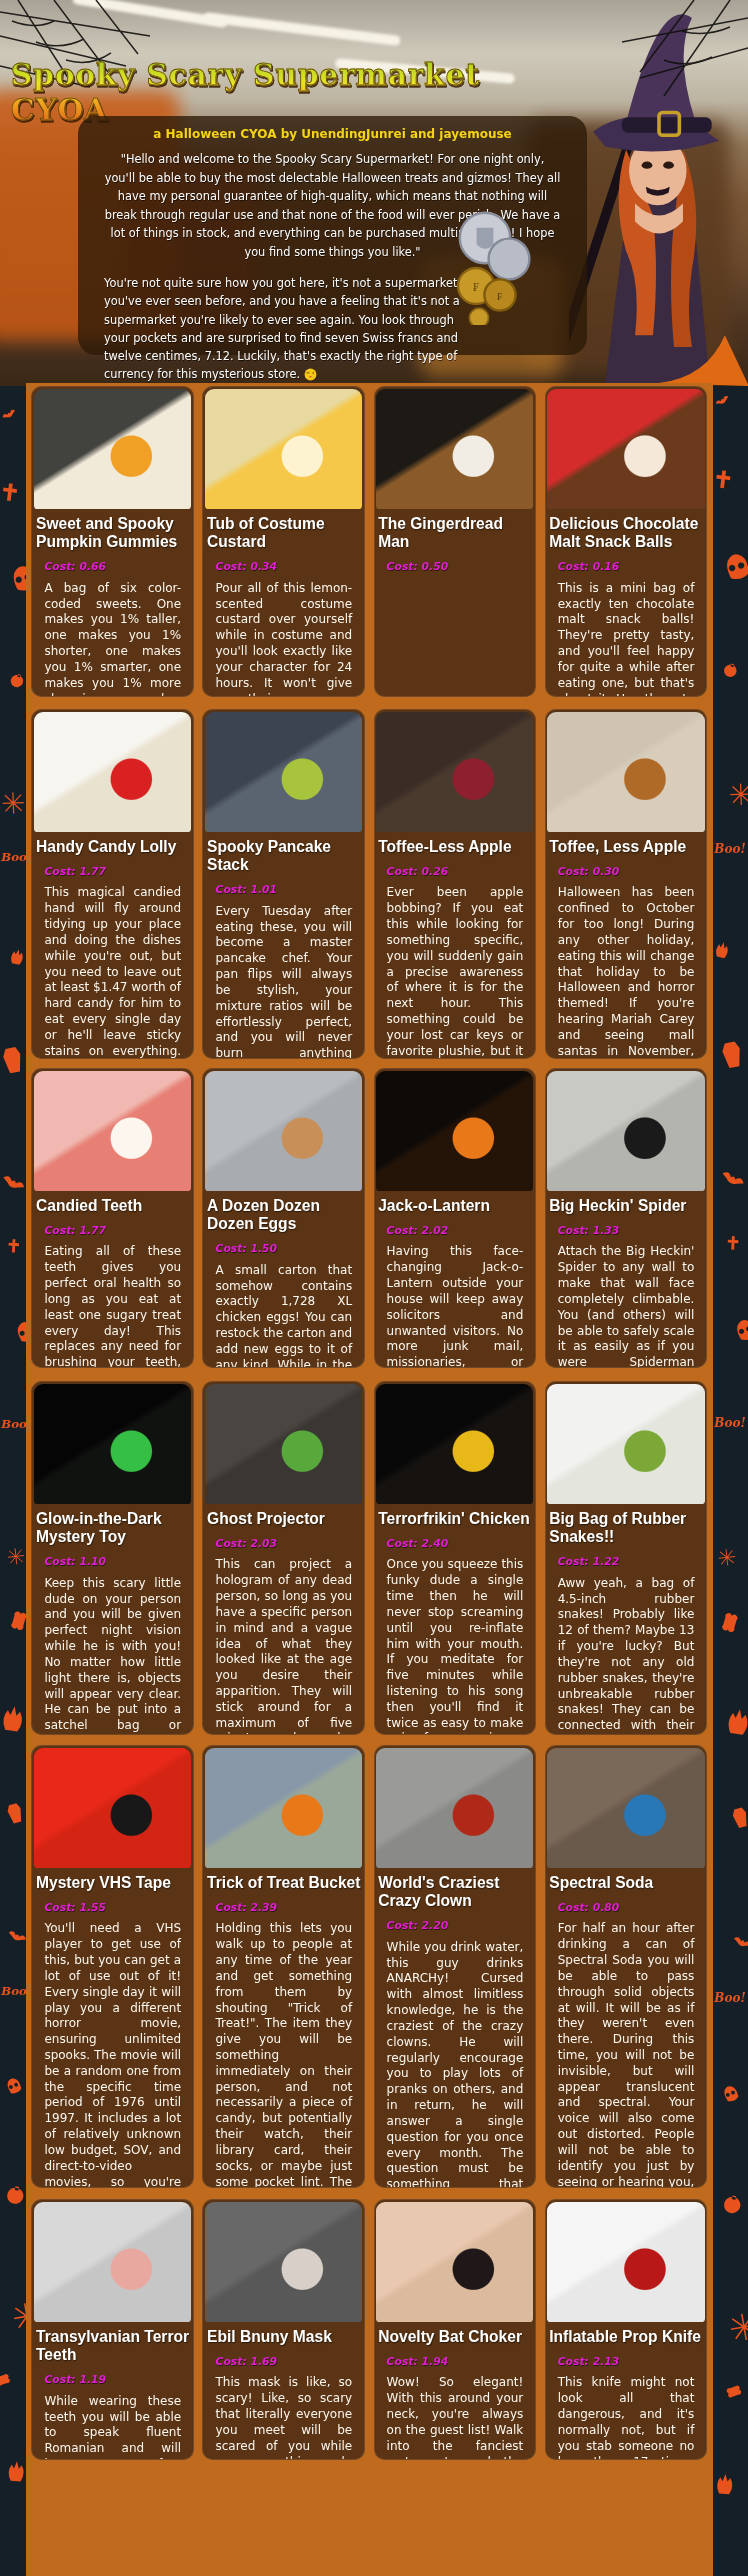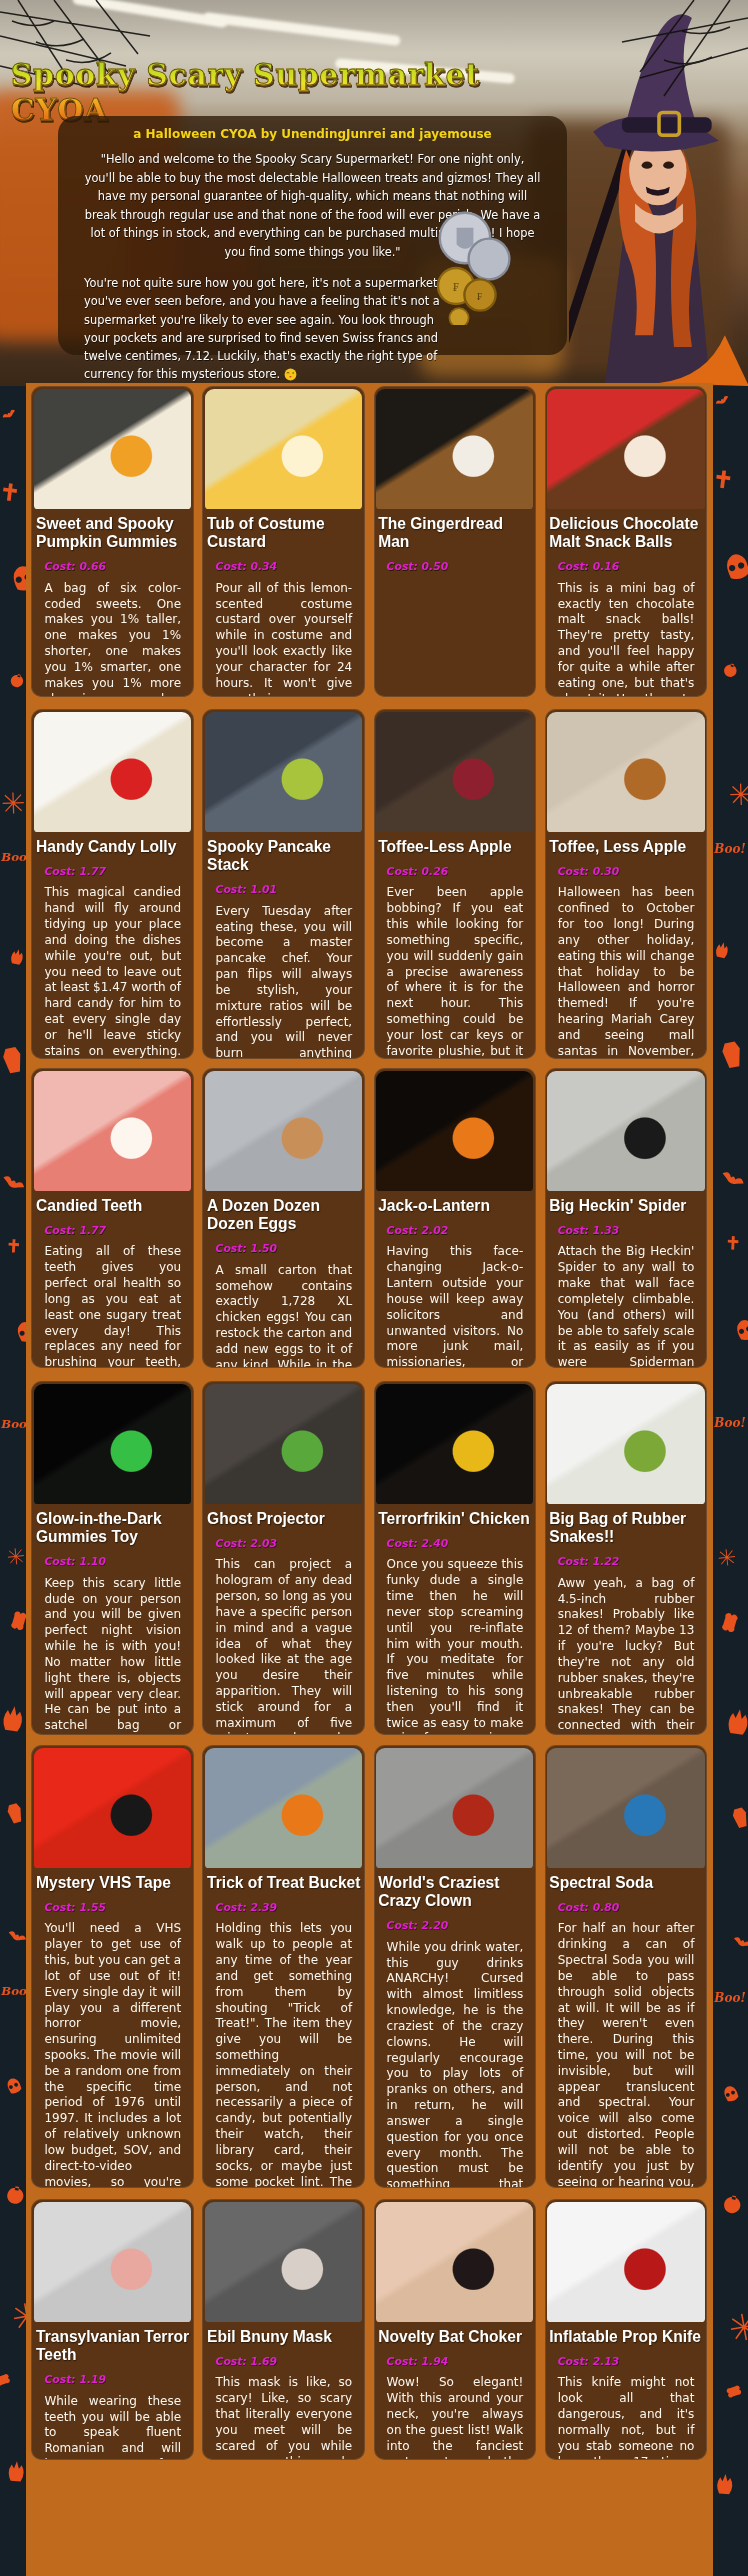--- a/index.html
+++ b/index.html
@@ -16,21 +16,21 @@
     background:linear-gradient(180deg,#a8a296 0%,#cfc9ba 14%,#bdb4a2 26%,#8f7456 38%,
                #7a5636 52%,#6b4a2e 68%,#4a3220 86%,#3a2817 100%);}
   .light-bar{position:absolute;background:#f6f3e6;filter:blur(1.8px);height:9.6px;border-radius:4.8px;}
   .shelf-blob{position:absolute;filter:blur(8.4px);border-radius:18px;opacity:.85;}
   .hdr-title{position:absolute;left:10.8px;top:57px;width:563px;text-align:left;
     font-family:"DejaVu Serif",serif;font-weight:bold;font-size:30px;letter-spacing:0.6px;
     background:linear-gradient(180deg,#9ecf1f 0%,#e8e426 38%,#f0a41e 66%,#e05a14 100%);
     -webkit-background-clip:text;background-clip:text;color:transparent;
     -webkit-text-stroke:0.9px #6b4a10;
     filter:drop-shadow(1.8px 2.4px 0.6px rgba(55,28,0,.85));}
-  .intro-panel{position:absolute;left:58px;top:116px;width:509px;height:239px;
+  .intro-panel{position:absolute;left:78px;top:116px;width:509px;height:239px;
     background:rgba(44,25,8,.78);border-radius:18px;padding:10.8px 26px 12px;}
   .intro-sub{color:var(--subtitle-yellow);text-align:center;font-size:12px;font-weight:bold;}
   .intro-quote{color:#fff;text-align:center;font-size:11.4px;line-height:1.62;margin-top:9.6px;
     text-shadow:0.6px 0.6px 0.6px rgba(0,0,0,.6);}
   .intro-narration{color:#fff;font-size:11.4px;line-height:1.6;margin-top:13px;width:371px;
     text-shadow:0.6px 0.6px 0.6px rgba(0,0,0,.6);}
   .coins{position:absolute;right:42px;bottom:30px;}
   .cobweb{position:absolute;top:0;}
   .witch{position:absolute;left:569px;top:0;}
 
@@ -254,21 +254,21 @@
       <div class="card">
     <div class="img" style="background: radial-gradient(circle at 62% 56%, rgb(26, 26, 26) 0px, rgb(26, 26, 26) 17%, transparent 18%), linear-gradient(148deg, rgb(200, 200, 196) 0px, rgb(200, 200, 196) 44%, rgb(180, 180, 174) 48%, rgb(180, 180, 174) 100%);"></div>
     <div class="title">Big Heckin' Spider</div>
     <div class="cost">Cost: 1.33</div>
     <div class="desc">Attach the Big Heckin' Spider to any wall to make that wall face completely climbable. You (and others) will be able to safely scale it as easily as if you were Spiderman himself!</div>
   </div>
     </div>
     <div class="row" style="top: 998px; height: 354px;">
       <div class="card">
     <div class="img" style="background: radial-gradient(circle at 62% 56%, rgb(53, 192, 69) 0px, rgb(53, 192, 69) 17%, transparent 18%), linear-gradient(148deg, rgb(5, 5, 5) 0px, rgb(5, 5, 5) 44%, rgb(16, 18, 16) 48%, rgb(16, 18, 16) 100%);"></div>
-    <div class="title">Glow-in-the-Dark Gummies Toy</div>
+    <div class="title">Glow-in-the-Dark Mystery Toy</div>
     <div class="cost">Cost: 1.10</div>
     <div class="desc">Keep this scary little dude on your person and you will be given perfect night vision while he is with you! No matter how little light there is, objects will appear very clear. He can be put into a satchel bag or backpack but you must be carrying it for the power to be active. If you shake him around quickly enough, he will say one of five zany catchphrases.</div>
   </div>
       <div class="card">
     <div class="img" style="background: radial-gradient(circle at 62% 56%, rgb(88, 168, 60) 0px, rgb(88, 168, 60) 17%, transparent 18%), linear-gradient(148deg, rgb(74, 69, 64) 0px, rgb(74, 69, 64) 44%, rgb(58, 54, 50) 48%, rgb(58, 54, 50) 100%);"></div>
     <div class="title">Ghost Projector</div>
     <div class="cost">Cost: 2.03</div>
     <div class="desc">This can project a hologram of any dead person, so long as you have a specific person in mind and a vague idea of what they looked like at the age you desire their apparition. They will stick around for a maximum of five minutes and can be made to recite a script of up to 101 words long before they vanish into smoke. Battery-powered!</div>
   </div>
       <div class="card">

